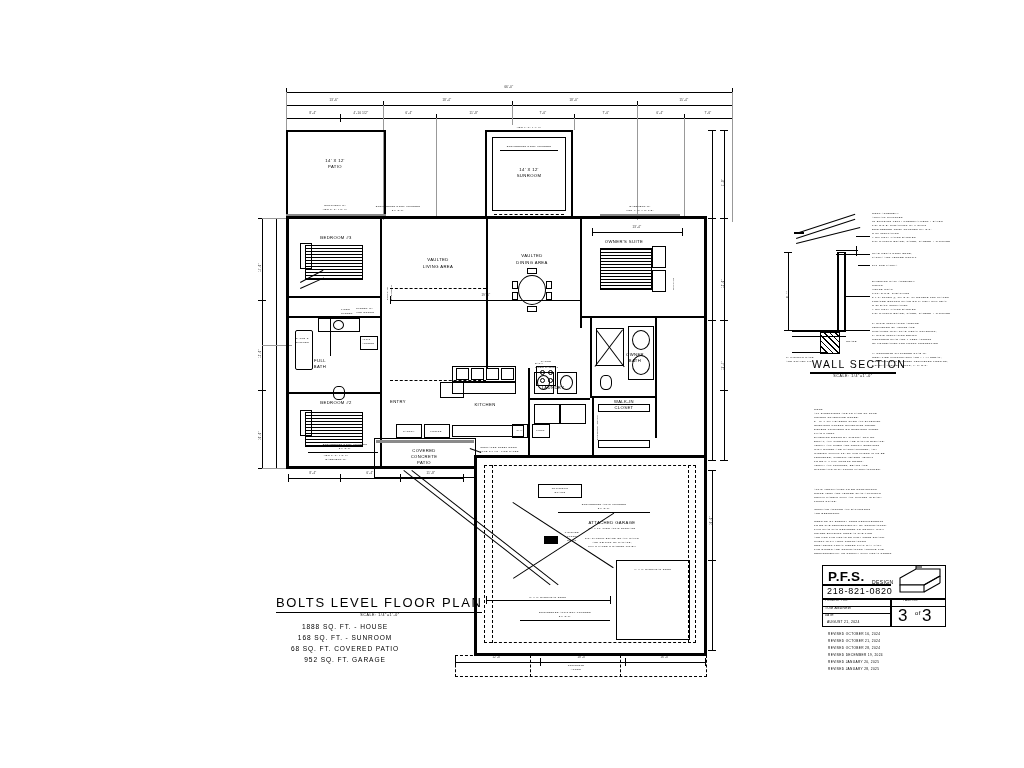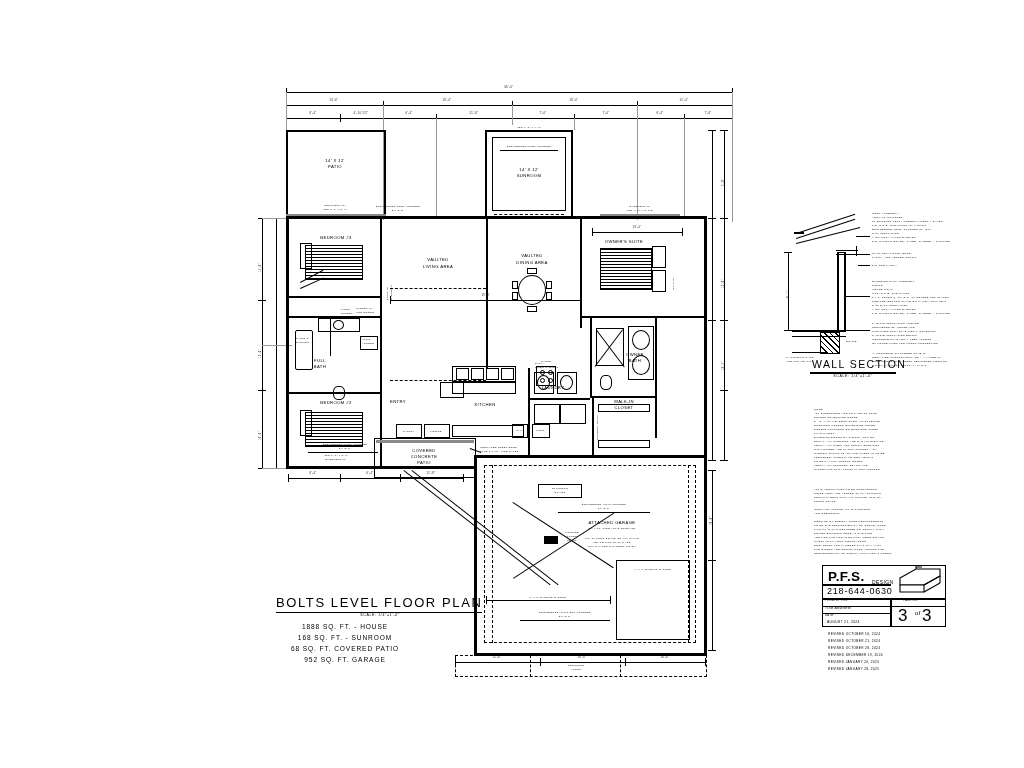--- a/index.html
+++ b/index.html
@@ -575,21 +575,21 @@
     <svg style="position:absolute;left:894px;top:566px;" width="50" height="28" viewBox="0 0 50 28">
       <polygon points="6,12 22,3 46,3 46,10 30,19 6,19" fill="#fff" stroke="#000" stroke-width="1.1"></polygon>
       <polygon points="6,19 30,19 30,26 6,26" fill="#fff" stroke="#000" stroke-width="1.1"></polygon>
       <line x1="30" y1="19" x2="46" y2="10" stroke="#000" stroke-width="1.1"></line>
       <line x1="30" y1="26" x2="46" y2="17" stroke="#000" stroke-width="1.1"></line>
       <line x1="46" y1="10" x2="46" y2="17" stroke="#000" stroke-width="1.1"></line>
       <line x1="22" y1="3" x2="22" y2="0" stroke="#000" stroke-width="1"></line>
       <line x1="22" y1="1" x2="28" y2="1" stroke="#000" stroke-width="1"></line>
     </svg>
     <div class="ln h2" style="left:823px;top:584px;width:68px;"></div>
-    <div class="t tb-phone" style="left:827px;top:586px;">218-644-0630</div>
+    <div class="t tb-phone" style="left:827px;top:586px;">218-821-0820</div>
     <div class="ln h2" style="left:823px;top:598px;width:123px;"></div>
     <div class="ln v2" style="left:890px;top:598px;height:29px;"></div>
     <div class="ln h" style="left:823px;top:606px;width:67px;"></div>
     <div class="ln h" style="left:823px;top:613px;width:67px;"></div>
     <div class="ln h" style="left:890px;top:606px;width:56px;"></div>
 
     <div class="t tb-lbl" style="left:825px;top:599px;">PROJECT FOR:</div>
     <div class="t tb-val" style="left:825px;top:606px;">TOM ANDREW</div>
     <div class="t tb-lbl" style="left:825px;top:614px;">DATE:</div>
     <div class="t tb-val" style="left:827px;top:620px;">AUGUST 21, 2024</div>

